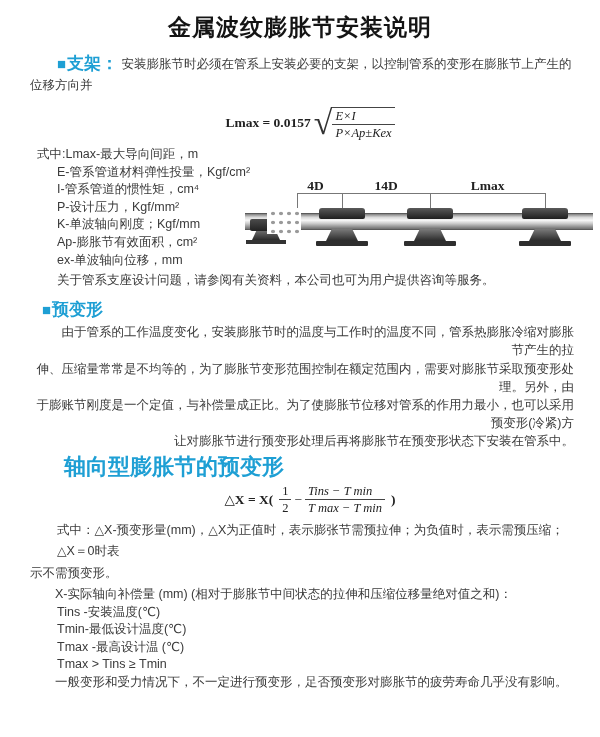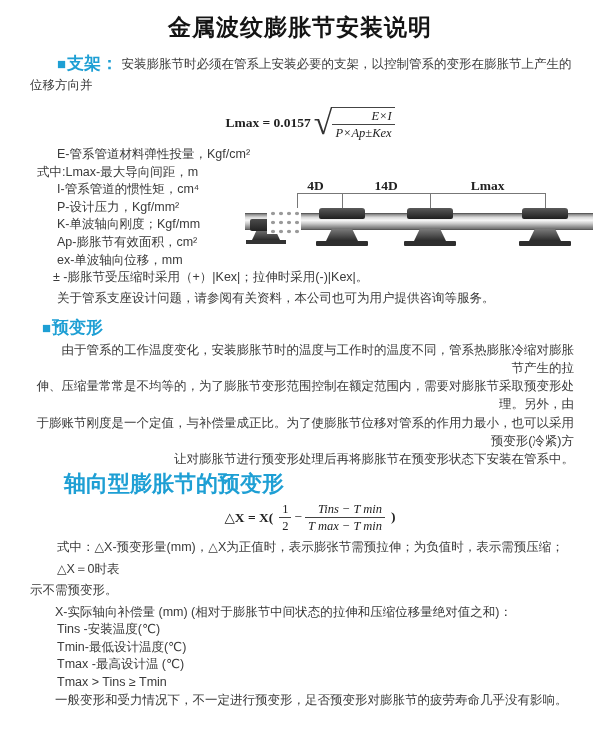--- a/index.html
+++ b/index.html
@@ -17,21 +17,21 @@
   .sec1{margin:11px 26px 0 30px;line-height:21px;}
   .blue-head{color:#1e9fd4;font-size:17px;font-weight:bold;vertical-align:-1px;}
   .blue-bullet{color:#1e9fd4;font-size:15px;margin-right:1px;vertical-align:0px;}
   .indent{padding-left:27px;}
   
   .formula{
     font-family:"Liberation Serif","DejaVu Serif",serif;font-size:13.5px;color:#222;
     text-align:center;margin:9px 0 2px 0;height:36px;display:flex;align-items:center;justify-content:center;padding-left:20px;
   }
   .f-bold{font-weight:bold;margin:0 3px;}
-  .frac{display:inline-block;vertical-align:middle;text-align:right;line-height:14px;font-size:12.5px;margin:0 3px;}
+  .frac{display:inline-block;vertical-align:middle;text-align:left;line-height:14px;font-size:12.5px;margin:0 3px;}
   .frac .num{display:block;border-bottom:1px solid #444;padding:0 3px 1px 3px;}
   .frac .den{display:block;padding:1px 3px 0 3px;}
   .ital{font-style:italic;}
   .sqrt{font-size:34px;font-weight:400;line-height:30px;margin-right:-3px;color:#333;}
   .ovl{border-top:1px solid #444;padding-top:1px;}
   
   .defs-wrap{position:relative;margin:5px 0 0 37px;line-height:17.6px;}
   .def-line{white-space:nowrap;}
   .def-sub{padding-left:20px;}
   .def-pm{padding-left:16px;}
@@ -92,28 +92,27 @@
   <div class="formula">
     <span class="f-bold">Lmax = 0.0157</span>
     <span class="sqrt">√</span>
     <span class="frac ital ovl">
       <span class="num">E×I</span>
       <span class="den">P×Ap±Kex</span>
     </span>
   </div>
 
   <div class="defs-wrap">
+    <div class="def-line">式中:Lmax-最大导向间距，m</div>
     <div class="def-line def-sub">E-管系管道材料弹性投量，Kgf/cm²</div>
-    <div class="def-line">式中:Lmax-最大导向间距，m</div>
     <div class="def-line def-sub">I-管系管道的惯性矩，cm⁴</div>
     <div class="def-line def-sub">P-设计压力，Kgf/mm²</div>
     <div class="def-line def-sub">K-单波轴向刚度；Kgf/mm</div>
     <div class="def-line def-sub">Ap-膨胀节有效面积，cm²</div>
     <div class="def-line def-sub">ex-单波轴向位移，mm</div>
-    <div class="def-line def-pm">± -膨胀节受压缩时采用（+）|Kex|；拉伸时采用(-)|Kex|。</div>
 
     <div class="diagram">
       <div class="dim-label dl-4d">4D</div>
       <div class="dim-label dl-14d">14D</div>
       <div class="dim-label dl-lmax">Lmax</div>
       <div class="dim-line"></div>
       <div class="tick t0"></div>
       <div class="tick t1"></div>
       <div class="tick t2"></div>
       <div class="tick t3"></div>

